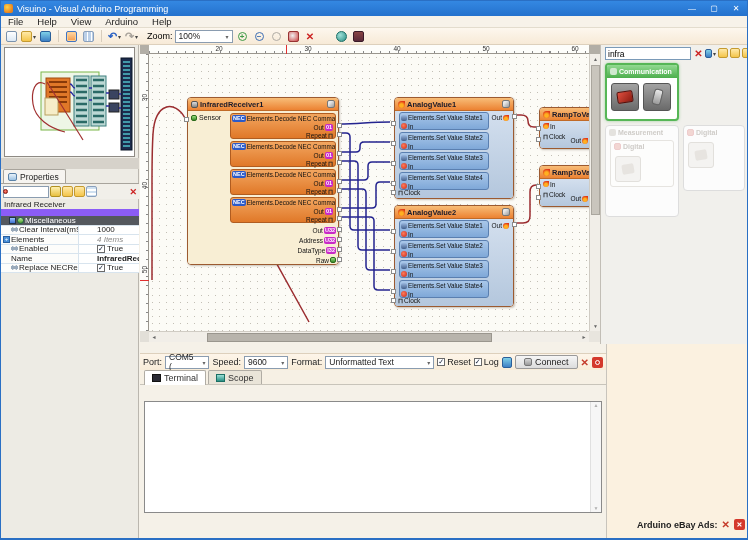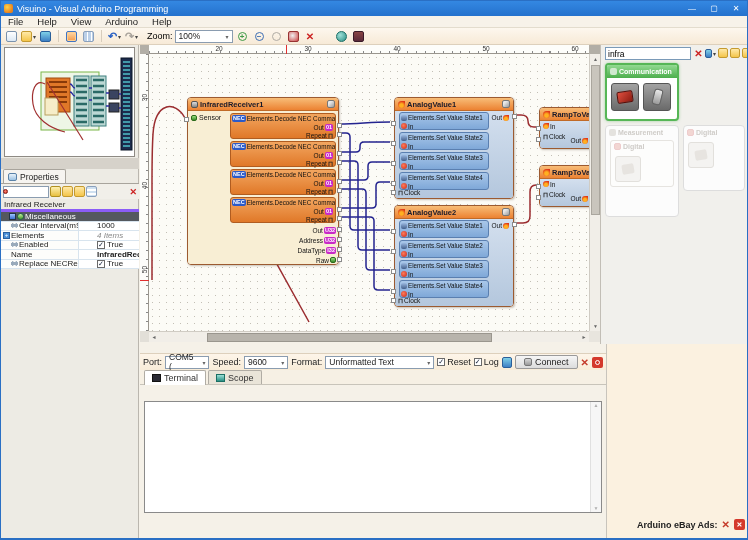--- a/index.html
+++ b/index.html
@@ -48,21 +48,21 @@
   .props-tab { position:absolute; left:2px; top:124px; height:14px; padding:0 6px 0 4px; background:#f6f4f0; border:1px solid #a8a49c; border-bottom:none; border-radius:2px 2px 0 0; display:flex; align-items:center; gap:3px; font-size:8.5px; color:#222; }
   .chip.props { width:9px; height:8px; background:linear-gradient(#e8f2fa,#9ec4e4); border:1px solid #5a82a8; }
   .props-toolbar { position:absolute; left:0; top:138px; width:138px; height:16px; background:#f1efe9; border-top:1px solid #a8a49c; display:flex; align-items:center; padding:0 2px; gap:1px; }
   .props-filter { width:46px; height:12px; border:1px solid #8a9cb0; background:#fff; font-size:8px; padding:0 2px; font-family:"Liberation Sans",sans-serif; }
   .pico { width:11px; height:11px; border-radius:2px; display:inline-block; }
   .pico.funnel { background:linear-gradient(#fdf0b0,#e8c040); border:1px solid #b09020; }
   .pico.fold { background:linear-gradient(#ffe9a8,#f4c54a); border:1px solid #c49a30; }
   .pico.grid { background:repeating-linear-gradient(#cfe0f0 0 2px,#fff 2px 4px); border:1px solid #8aa0bc; }
   .pico.pin { background:radial-gradient(circle at 40% 40%, #ff8a7a, #c42a1a); border:1px solid #8a1a10; border-radius:50%; }
   .props-name { position:absolute; left:3px; top:155px; font-size:8px; color:#222; }
-  .pgrid { position:absolute; left:0; top:164px; width:138px; border-top:3px solid #8b5cf6; font-size:8px; color:#222; }
+  .pgrid { position:absolute; left:0; top:164px; width:138px; border-top:7px solid #8b5cf6; font-size:8px; color:#222; }
   .prow { display:flex; height:9.5px; align-items:center; border-bottom:1px solid #d8e4ee; background:#fdfdfb; }
   .prow .nm { width:78px; display:flex; align-items:center; padding-left:2px; border-right:1px solid #d8e4ee; height:100%; overflow:hidden; white-space:nowrap; gap:1px; }
   .prow .vl { flex:1; display:flex; align-items:center; padding-left:18px; height:100%; overflow:hidden; white-space:nowrap; background:#fff; gap:2px; }
   .prow.cat { background:#54585e; color:#fff; }
   .prow.cat .nm { border-right:none; width:auto; }
   .link-ico { width:7px; height:5px; flex:none; background:radial-gradient(circle at 25% 50%, #9ab 2px, transparent 2.2px), radial-gradient(circle at 75% 50%, #9ab 2px, transparent 2.2px); }
   .exp-ico { width:7px; height:7px; flex:none; background:#4a90d8; border:1px solid #2a60a0; color:#fff; font-size:6px; line-height:5px; text-align:center; }
   .cat-ico1 { width:7px; height:7px; background:linear-gradient(#9ec4ff,#3a6fd0); border:1px solid #234; flex:none; }
   .cat-ico2 { width:7px; height:7px; background:linear-gradient(#bff0a0,#4a9a2a); border:1px solid #264; flex:none; border-radius:50%; }
   .cb { width:8px; height:8px; border:1px solid #6a6a6a; background:#fff; display:inline-flex; align-items:center; justify-content:center; font-size:7px; color:#15203a; flex:none; }

